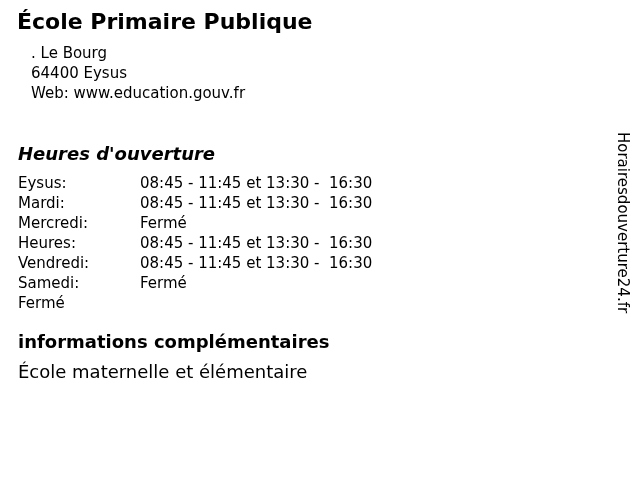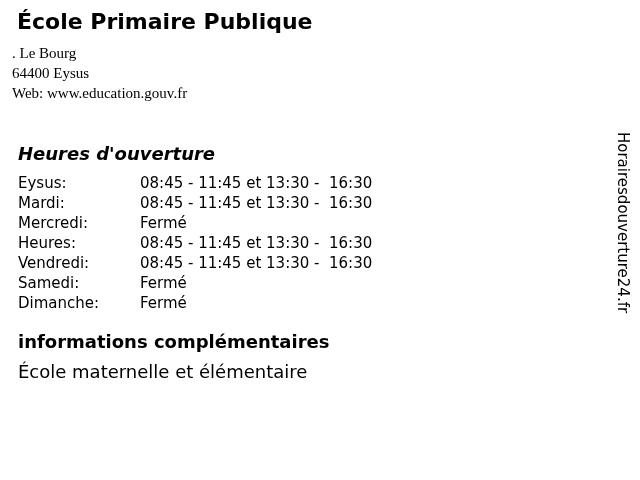--- a/index.html
+++ b/index.html
@@ -10,22 +10,22 @@
     background: #ffffff;
     color: #000000;
     font-family: "DejaVu Sans", "Liberation Sans", sans-serif;
   }
   .title {
     position: absolute; left: 17px; top: 9px;
     font-size: 22px; font-weight: bold; line-height: 26px;
     white-space: nowrap;
   }
   .address {
-    position: absolute; left: 12px; top: 43px;
-    font-size: 15px; line-height: 20px; font-family: Liberation Serif, serif;
+    position: absolute; left: 31px; top: 43px;
+    font-size: 15px; line-height: 20px;
   }
   .section-heading {
     position: absolute; left: 18px;
     font-size: 18px; font-weight: bold; line-height: 22px;
     white-space: nowrap;
   }
   .heading-hours { top: 143px; font-style: italic; }
   .heading-info  { top: 331px; text-align: center; }
   .hours {
     position: absolute; left: 18px; top: 173px;
@@ -80,21 +80,20 @@
     </div>
     <div class="row">
       <span class="day">Vendredi:</span>
       <span class="time">08:45 - 11:45 et 13:30 -  16:30</span>
     </div>
     <div class="row">
       <span class="day">Samedi:</span>
       <span class="time">Fermé</span>
     </div>
     <div class="row">
-      <span class="day">Dimanche:</span>
       <span class="time">Fermé</span>
     </div>
   </div>
 
   <h2 class="section-heading heading-info">informations complémentaires</h2>
 
   <div class="info-text">École maternelle et élémentaire</div>
 
   <div class="watermark">Horairesdouverture24.fr</div>
 

